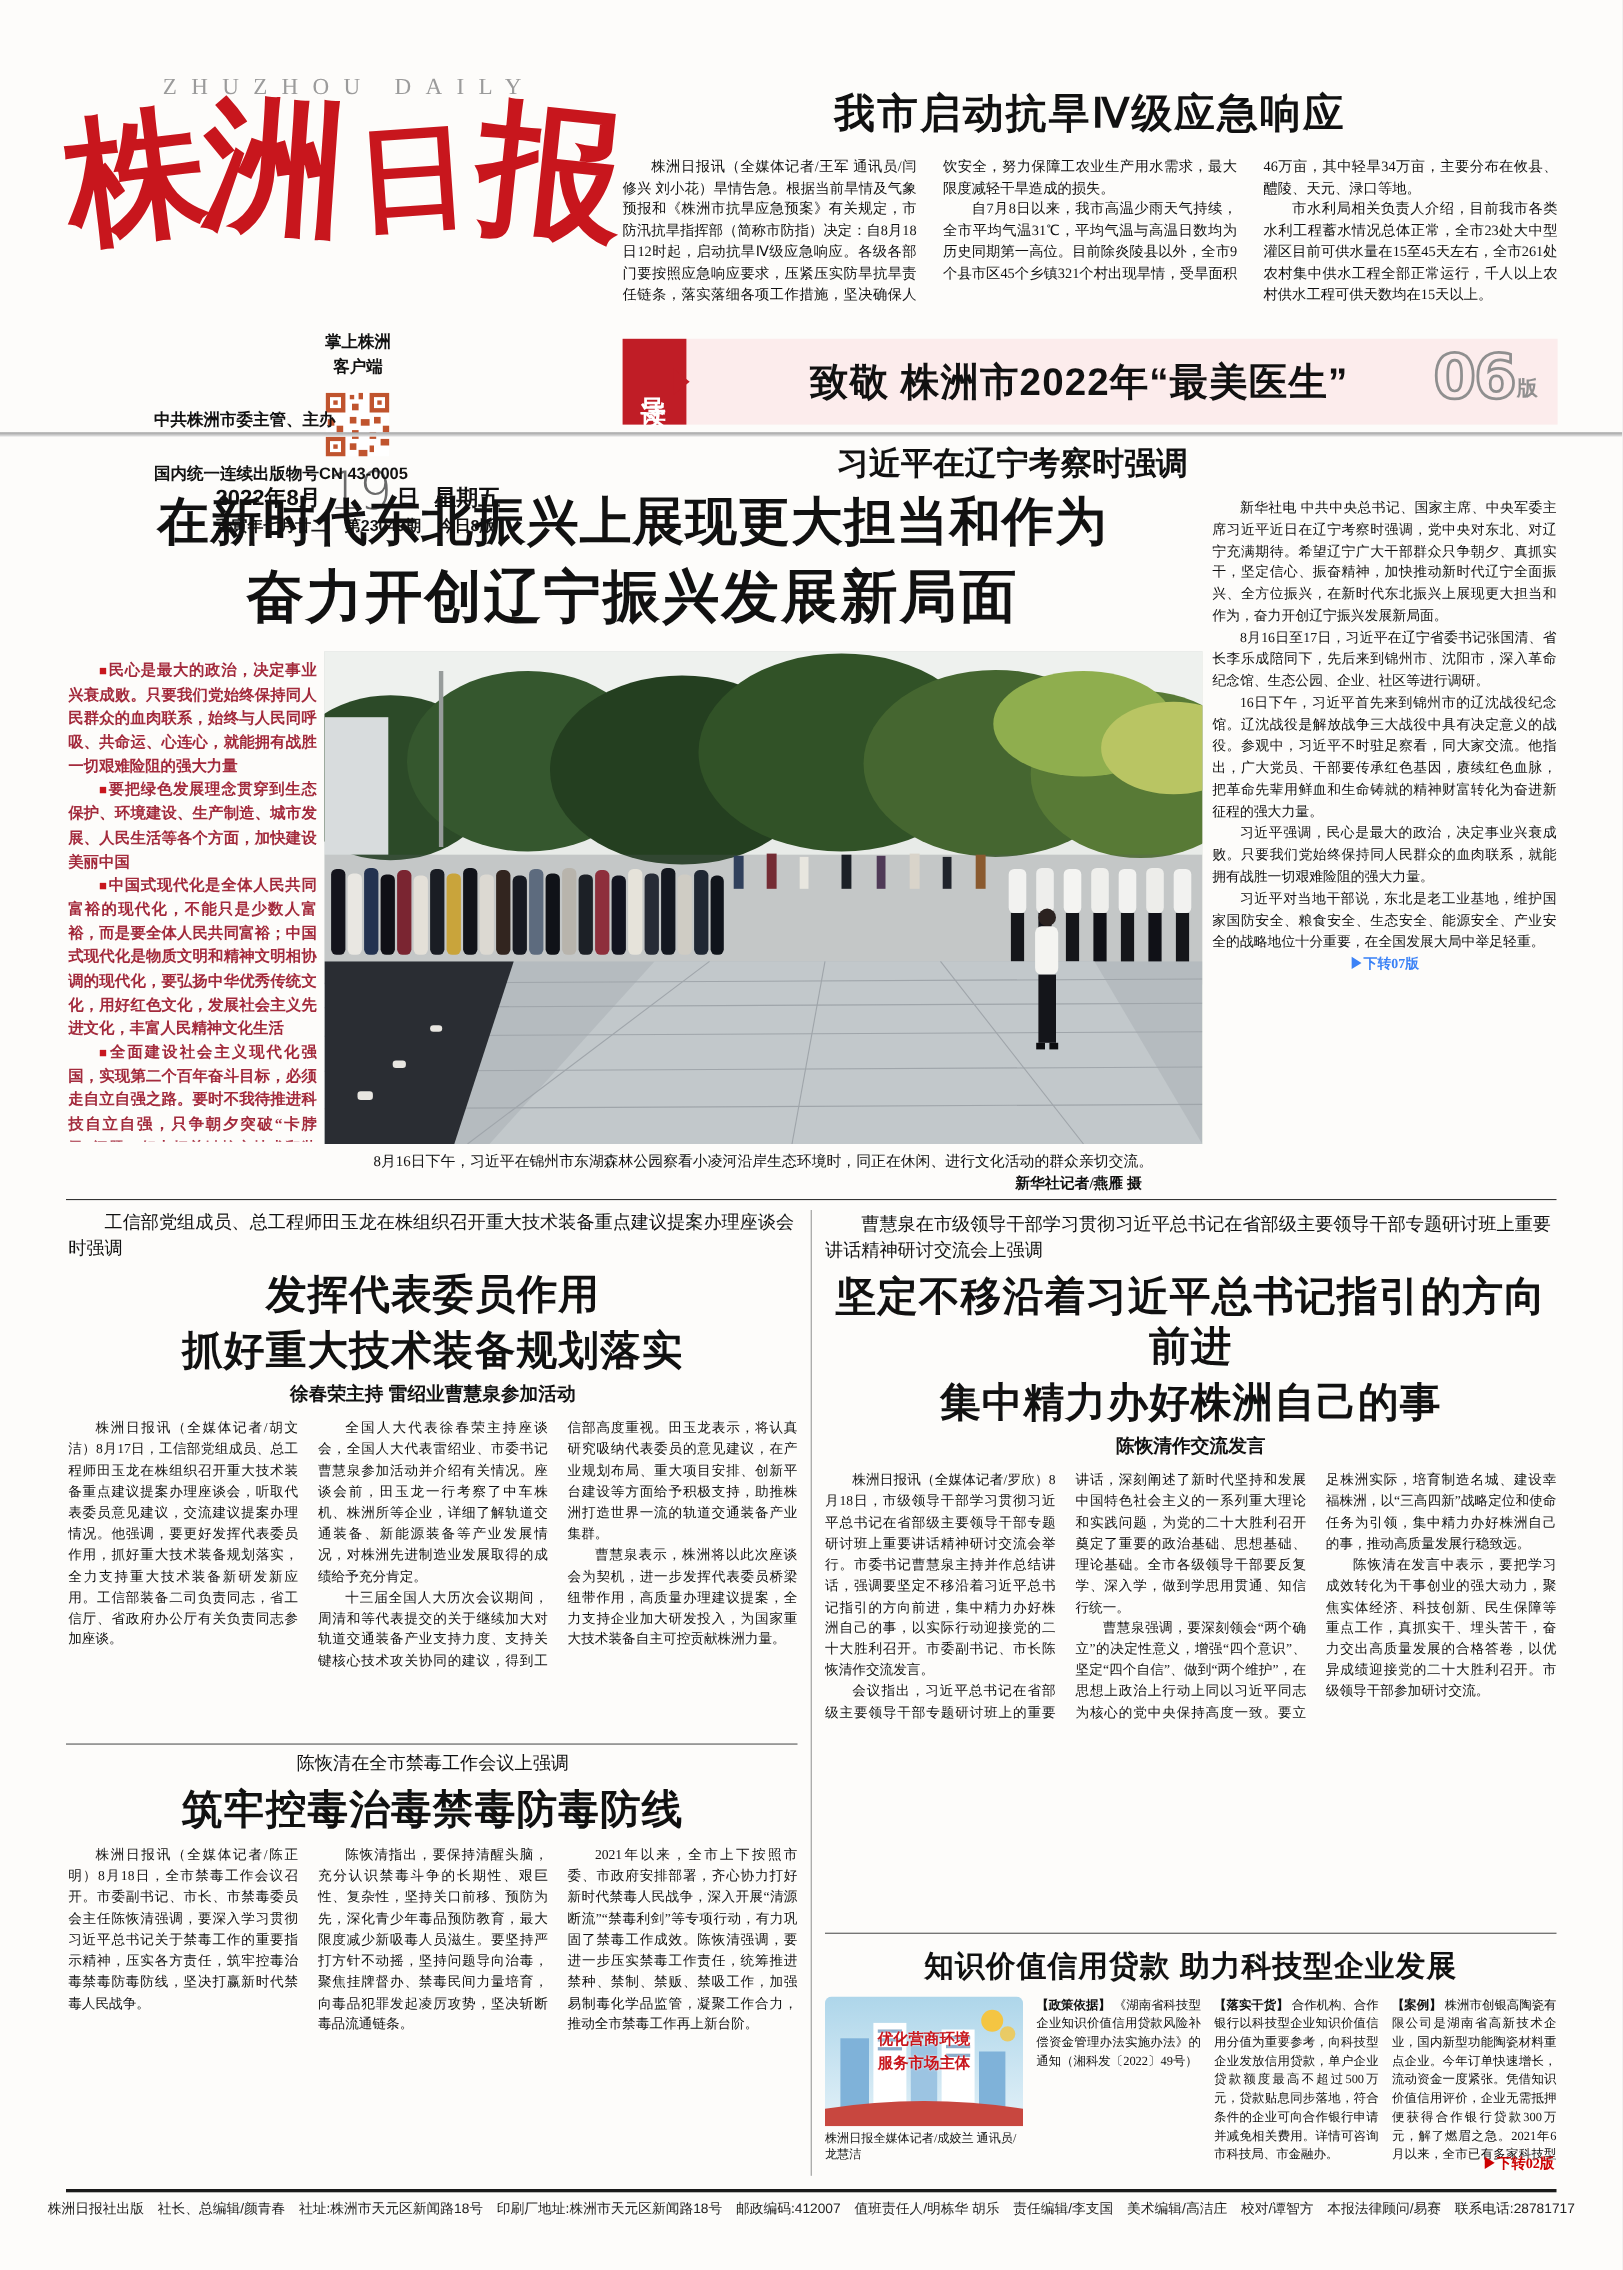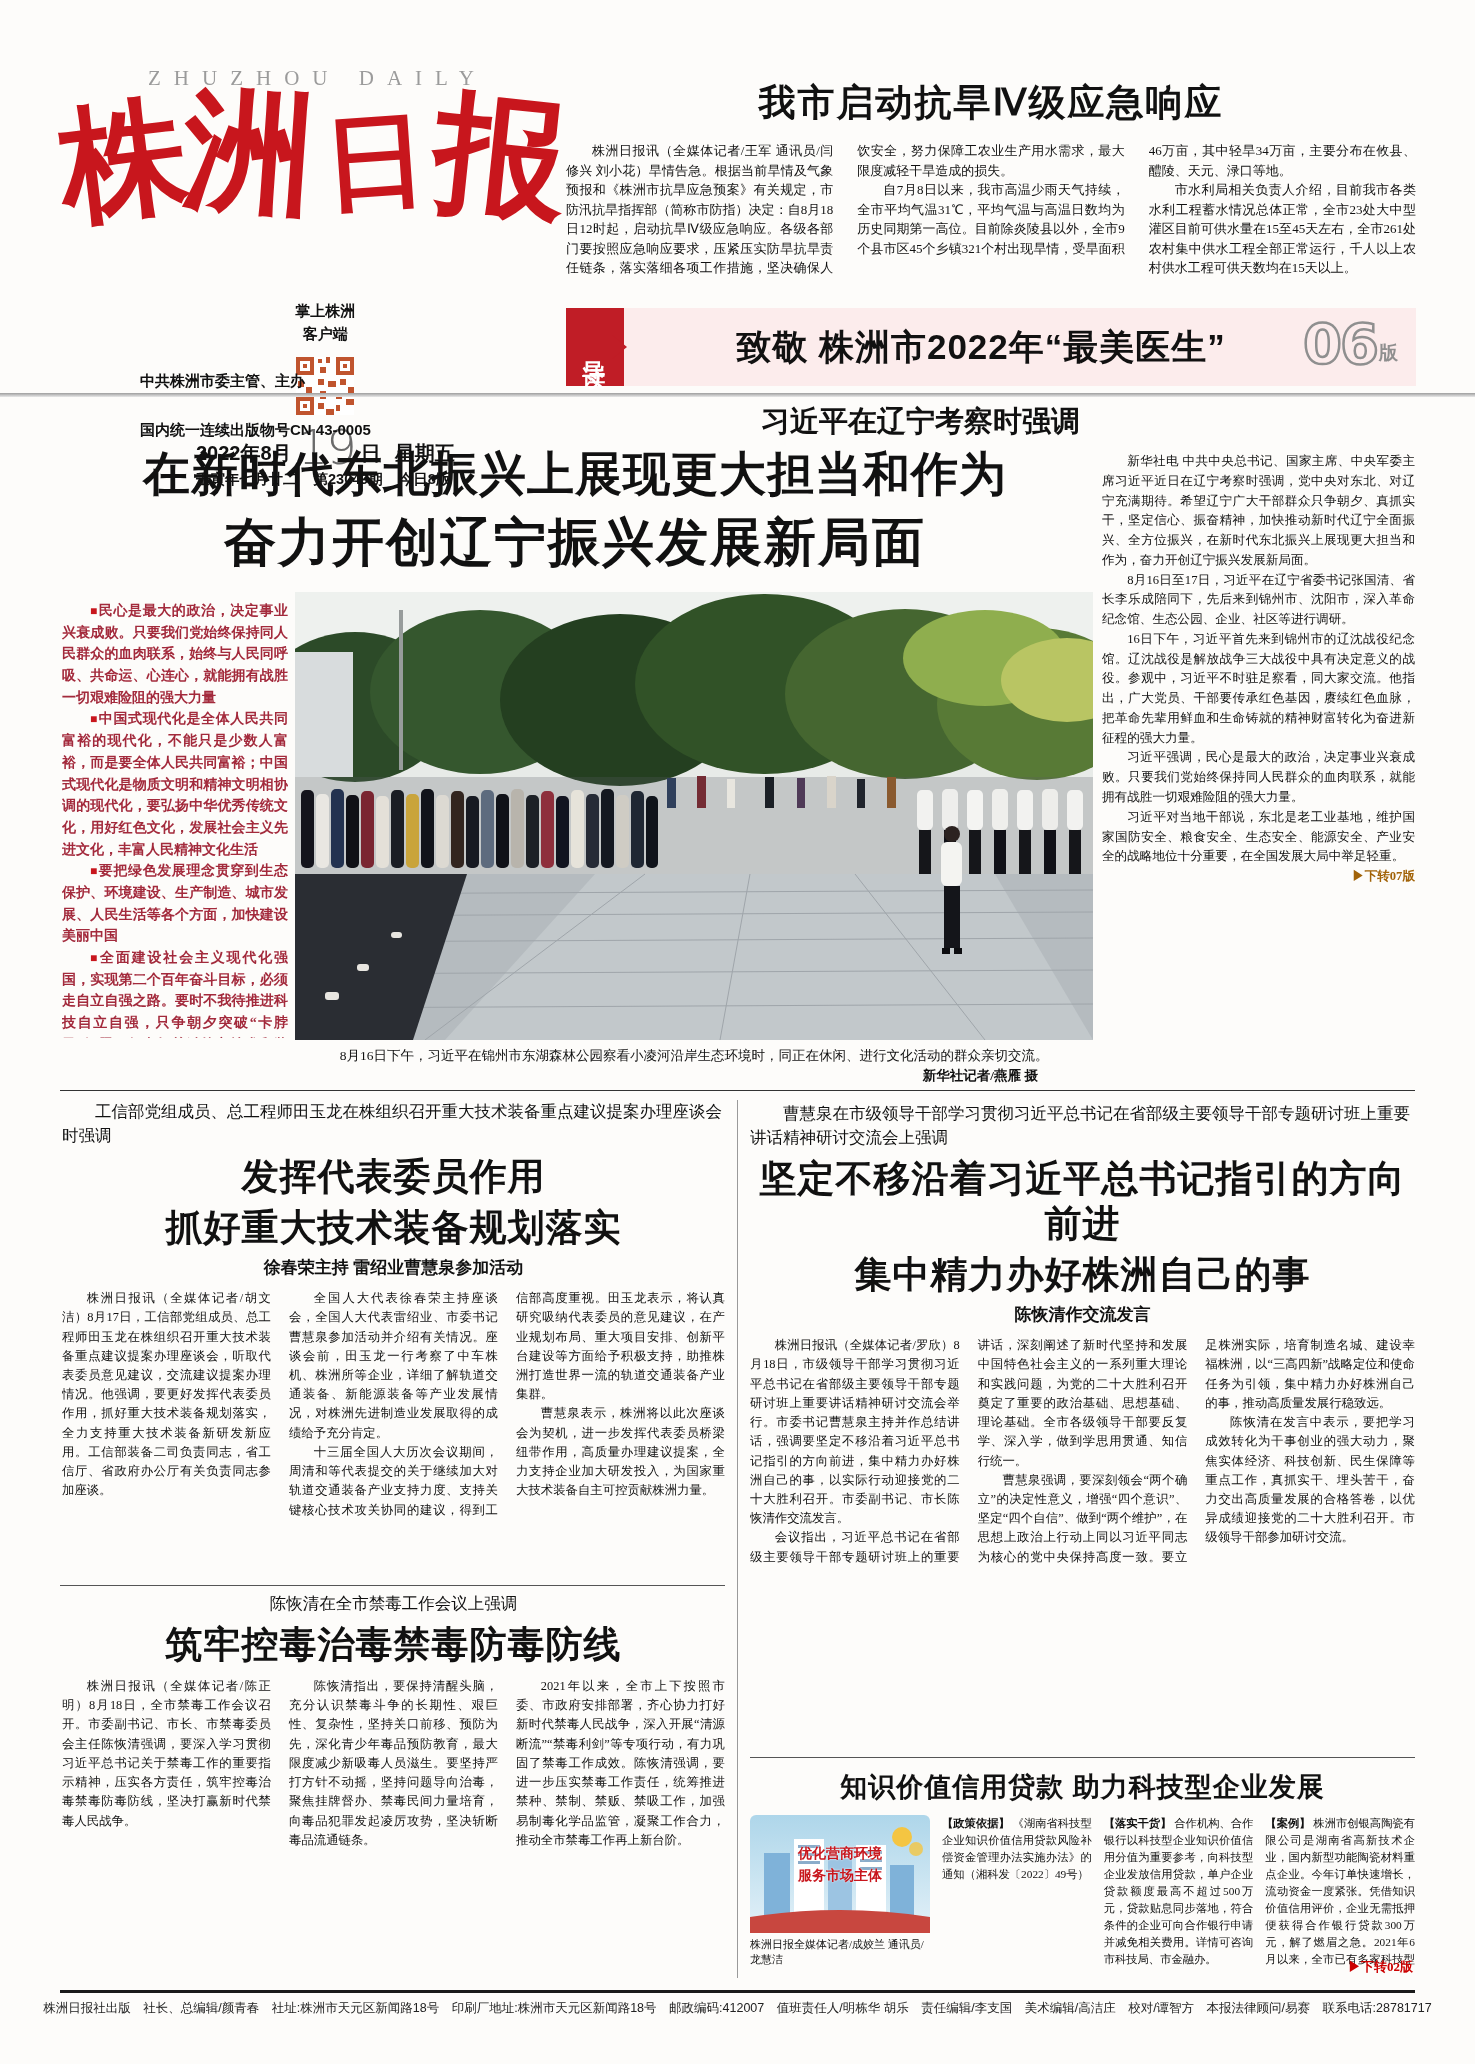--- a/index.html
+++ b/index.html
@@ -67,21 +67,21 @@
   .bullets p{margin:0;text-indent:2em;}
   .bullets .sq{color:#c8161d;margin-right:1px;font-size:12px;}
   .photo{position:absolute;left:295px;top:592px;width:798px;height:448px;background:#cfd4d2;}
   .photo svg{display:block;}
   .caption{position:absolute;left:295px;top:1046px;width:798px;font-size:13.5px;line-height:1.5;
            text-align:center;}
   .credit{text-align:right;padding-right:55px;font-weight:600;}
   .mainright{position:absolute;left:1102px;top:452px;width:313px;height:628px;overflow:hidden;
              font-size:12.6px;line-height:1.57;text-align:justify;}
   .mainright p{margin:0;text-indent:2em;}
-  .jump{color:#a16207;font-weight:700;text-align:right;text-indent:0 !important;}
+  .jump{color:#3b82f6;font-weight:700;text-align:center;text-indent:0 !important;}
   
   .hr-all{position:absolute;left:60px;top:1090px;width:1355px;border-top:1.5px solid #333;}
   .vr-mid{position:absolute;left:737px;top:1100px;height:878px;border-left:1px solid #9a9a9a;}
   .hr-left{position:absolute;left:60px;top:1585px;width:665px;border-top:1px solid #555;}
   .hr-right{position:absolute;left:750px;top:1757px;width:665px;border-top:1px solid #555;}
   
   .story{position:absolute;}
   .st-kicker{font-size:16.5px;line-height:1.45;text-indent:2em;font-family:"Liberation Sans",sans-serif;}
   .st-h{text-align:center;font-weight:900;font-family:"Liberation Sans",sans-serif;line-height:1.22;margin-top:6px;}
   .st-h.big{font-size:37px;letter-spacing:1px;}
@@ -196,22 +196,22 @@
     </div>
   </div>
   <div class="ruletop"></div>
 
   <div class="kicker-main">习近平在辽宁考察时强调</div>
   <div class="hl1">在新时代东北振兴上展现更大担当和作为</div>
   <div class="hl2">奋力开创辽宁振兴发展新局面</div>
 
   <div class="bullets">
     <p><span class="sq">■</span><span>民心是最大的政治，决定事业兴衰成败。只要我们党始终保持同人民群众的血肉联系，始终与人民同呼吸、共命运、心连心，就能拥有战胜一切艰难险阻的强大力量</span></p>
+    <p><span class="sq">■</span><span>要把绿色发展理念贯穿到生态保护、环境建设、生产制造、城市发展、人民生活等各个方面，加快建设美丽中国</span></p>
     <p><span class="sq">■</span><span>中国式现代化是全体人民共同富裕的现代化，不能只是少数人富裕，而是要全体人民共同富裕；中国式现代化是物质文明和精神文明相协调的现代化，要弘扬中华优秀传统文化，用好红色文化，发展社会主义先进文化，丰富人民精神文化生活</span></p>
-    <p><span class="sq">■</span><span>要把绿色发展理念贯穿到生态保护、环境建设、生产制造、城市发展、人民生活等各个方面，加快建设美丽中国</span></p>
     <p><span class="sq">■</span><span>全面建设社会主义现代化强国，实现第二个百年奋斗目标，必须走自立自强之路。要时不我待推进科技自立自强，只争朝夕突破“卡脖子”问题，努力把关键核心技术和装备制造业掌握在我们自己手里</span></p>
 
   </div>
 
   <div class="photo">
     <svg width="798" height="448" viewBox="0 0 798 448">
       <rect width="798" height="448" fill="#e8ebe8"></rect>
       <rect width="798" height="110" fill="#eef1ee"></rect>
       <ellipse cx="60" cy="115" rx="95" ry="75" fill="#2c4a28"></ellipse>
       <ellipse cx="185" cy="100" rx="110" ry="82" fill="#35572e"></ellipse>

